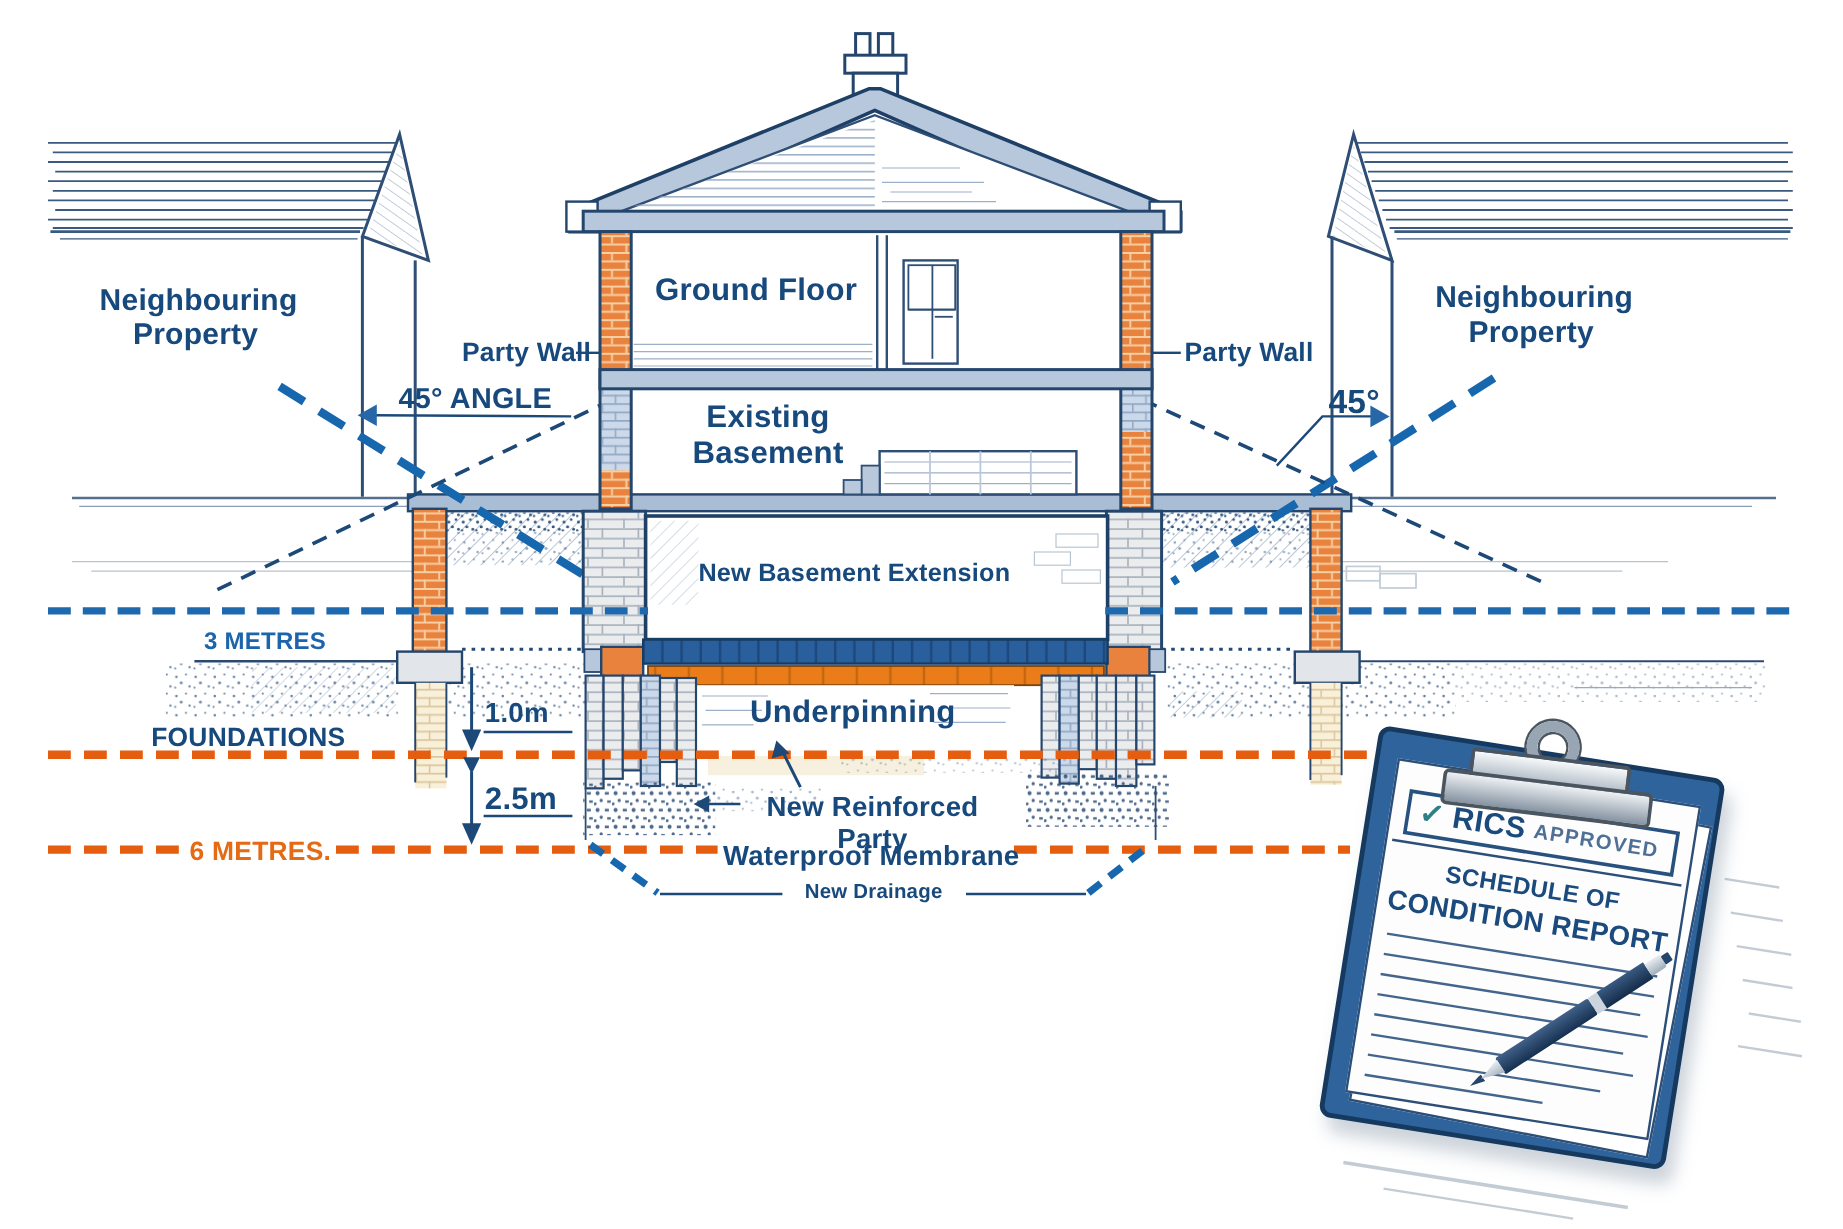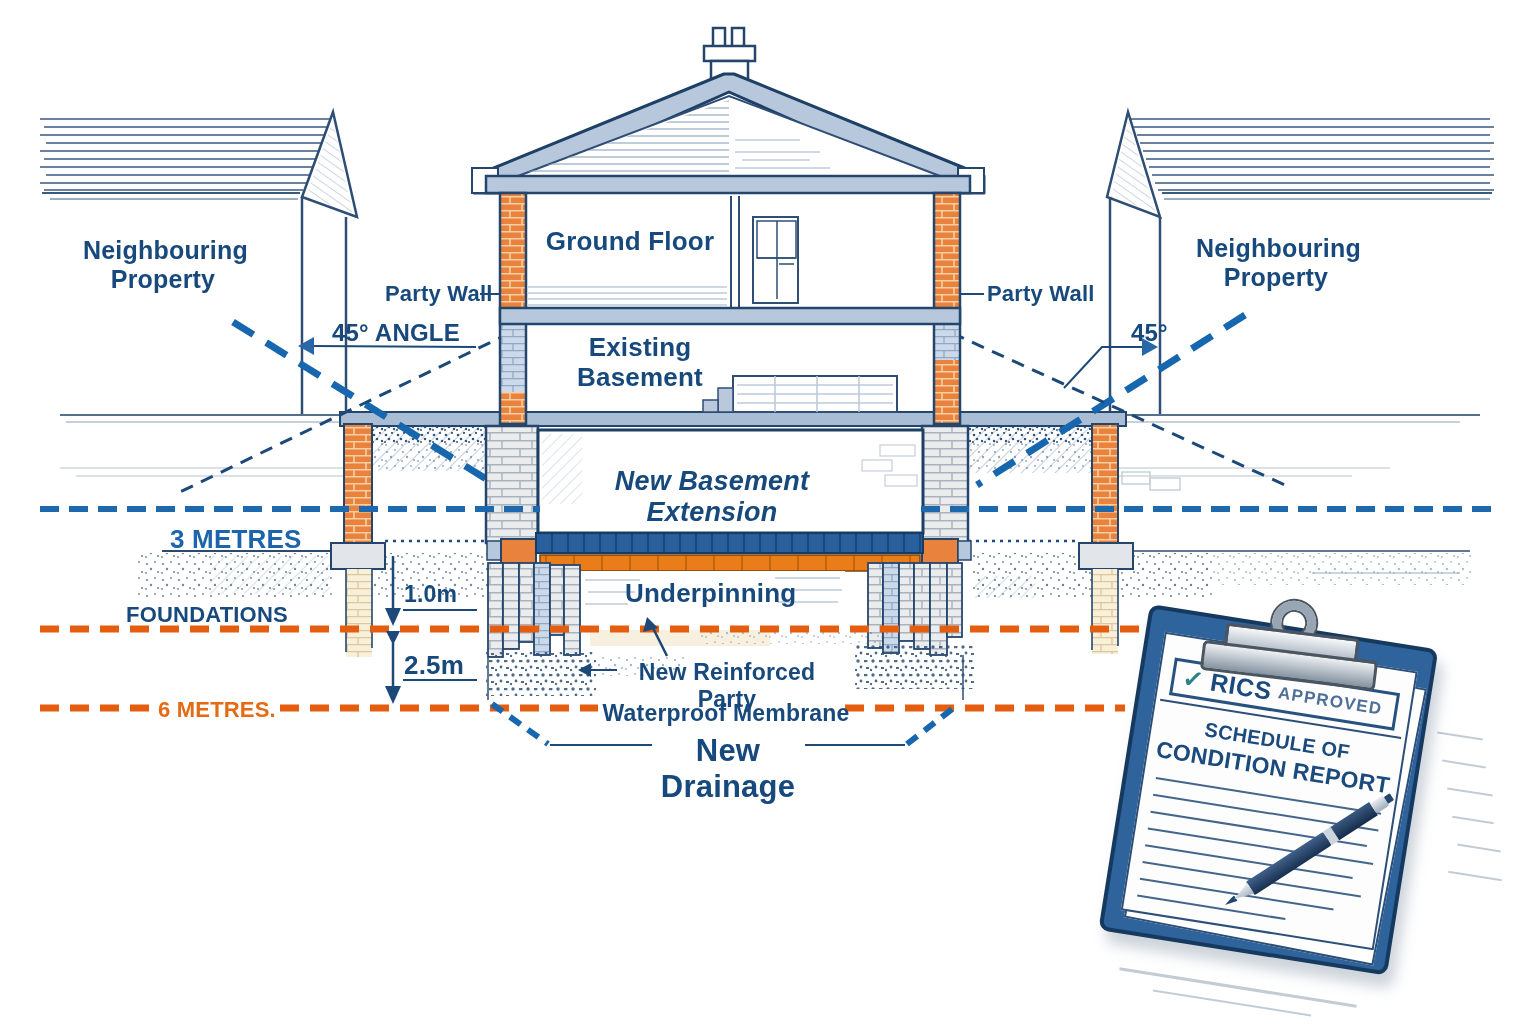--- a/index.html
+++ b/index.html
@@ -386,37 +386,37 @@
 
 <div class="lbl" style="left:83px;top:236px;width:160px;font-size:25px;">Neighbouring
 Property</div>
 <div class="lbl" style="left:1196px;top:234px;width:160px;font-size:25px;">Neighbouring
 Property</div>
 
 <div class="lbl left-align" style="left:385px;top:281px;font-size:22px;">Party Wall</div>
 <div class="lbl left-align" style="left:987px;top:281px;font-size:22px;">Party Wall</div>
 
 <div class="lbl left-align" style="left:332px;top:319px;font-size:24px;">45° ANGLE</div>
-<div class="lbl left-align" style="left:1107px;top:319px;font-size:24px;margin-left:24px;">45°</div>
+<div class="lbl left-align" style="left:1107px;top:319px;font-size:28px;">45°</div>
 
 <div class="lbl" style="left:545px;top:226px;width:170px;font-size:26px;">Ground Floor</div>
 <div class="lbl" style="left:530px;top:332px;width:220px;font-size:26px;">Existing Basement</div>
-<div class="lbl" style="left:562px;top:466px;width:300px;font-size:27px;font-style:italic;">New Basement Extension</div>
+<div class="lbl" style="left:562px;top:466px;width:300px;font-size:21px;">New Basement Extension</div>
 <div class="lbl" style="left:625px;top:578px;width:170px;font-size:26px;">Underpinning</div>
 
-<div class="lbl left-align blue-txt" style="left:170px;top:524px;font-size:26px;">3 METRES</div>
+<div class="lbl left-align blue-txt" style="left:170px;top:524px;font-size:20px;">3 METRES</div>
 <div class="lbl left-align" style="left:126px;top:602px;font-size:22px;">FOUNDATIONS</div>
 <div class="lbl left-align orange-txt" style="left:158px;top:697px;font-size:22px;">6 METRES.</div>
 
 <div class="lbl left-align" style="left:404px;top:581px;font-size:23px;">1.0m</div>
 <div class="lbl left-align" style="left:404px;top:650px;font-size:26px;">2.5m</div>
 
 <div class="lbl" style="left:617px;top:659px;width:220px;font-size:23px;">New Reinforced Party</div>
 <div class="lbl" style="left:601px;top:700px;width:250px;font-size:23px;">Waterproof Membrane</div>
-<div class="lbl" style="left:653px;top:733px;width:150px;font-size:31px;">New Drainage</div>
+<div class="lbl" style="left:653px;top:733px;width:150px;font-size:17px;">New Drainage</div>
 
 <div class="clipboard">
   <div class="paper-behind"></div>
   <div class="paper">
     <div class="stamp">
       <span class="stamp-check">✓</span>
       <span class="stamp-rics">RICS</span>
       <span class="stamp-approved">APPROVED</span>
     </div>
     <div class="stamp-line"></div>

